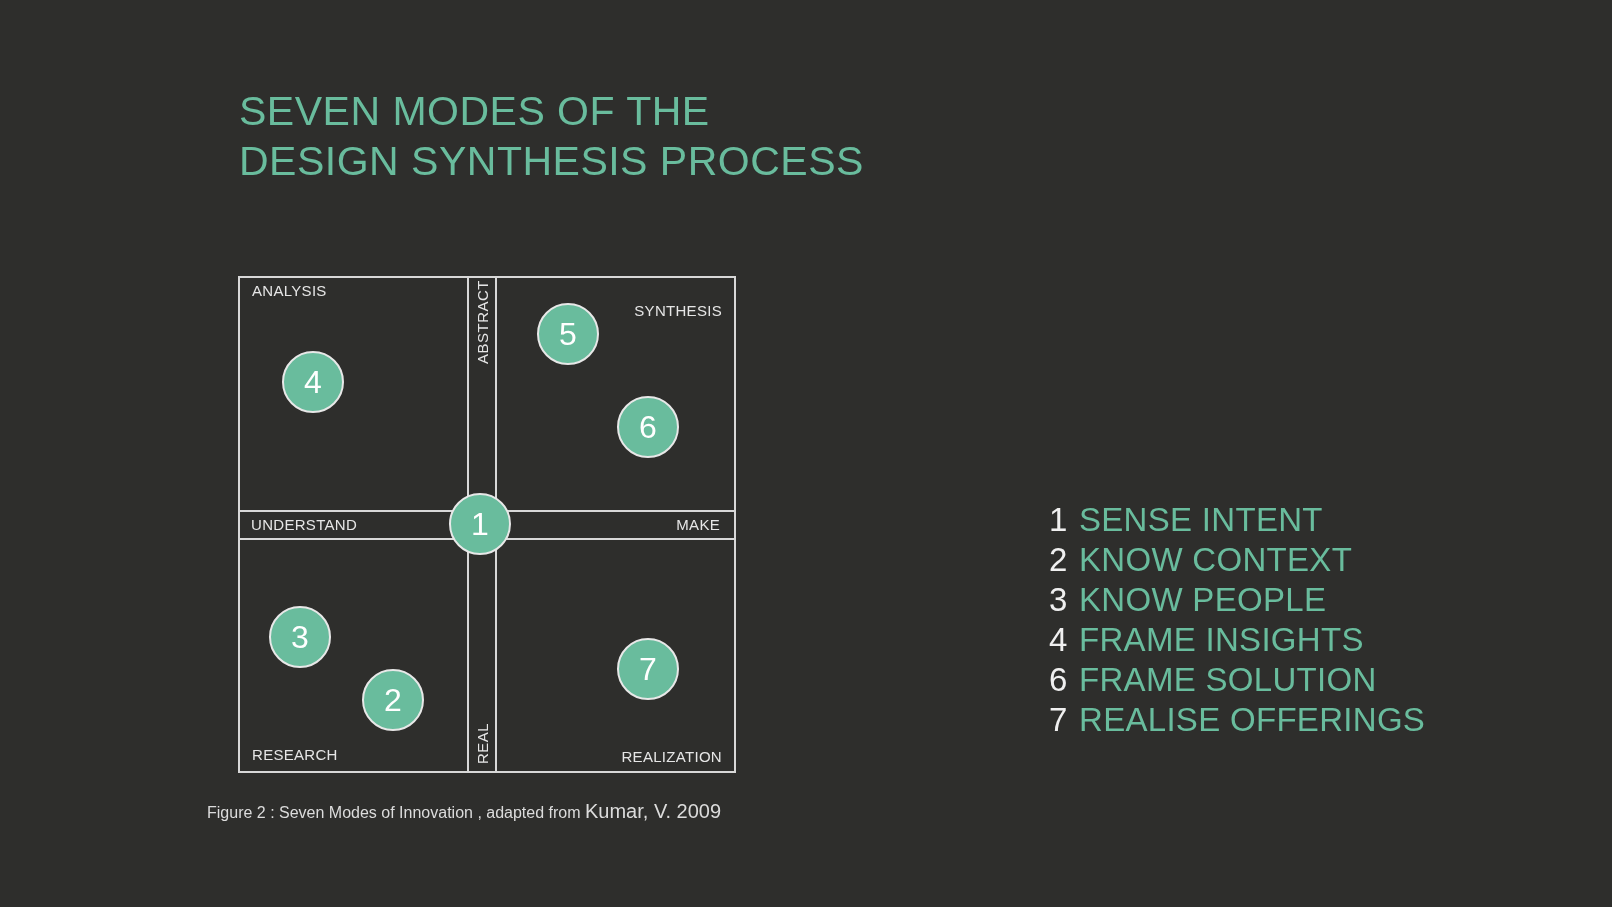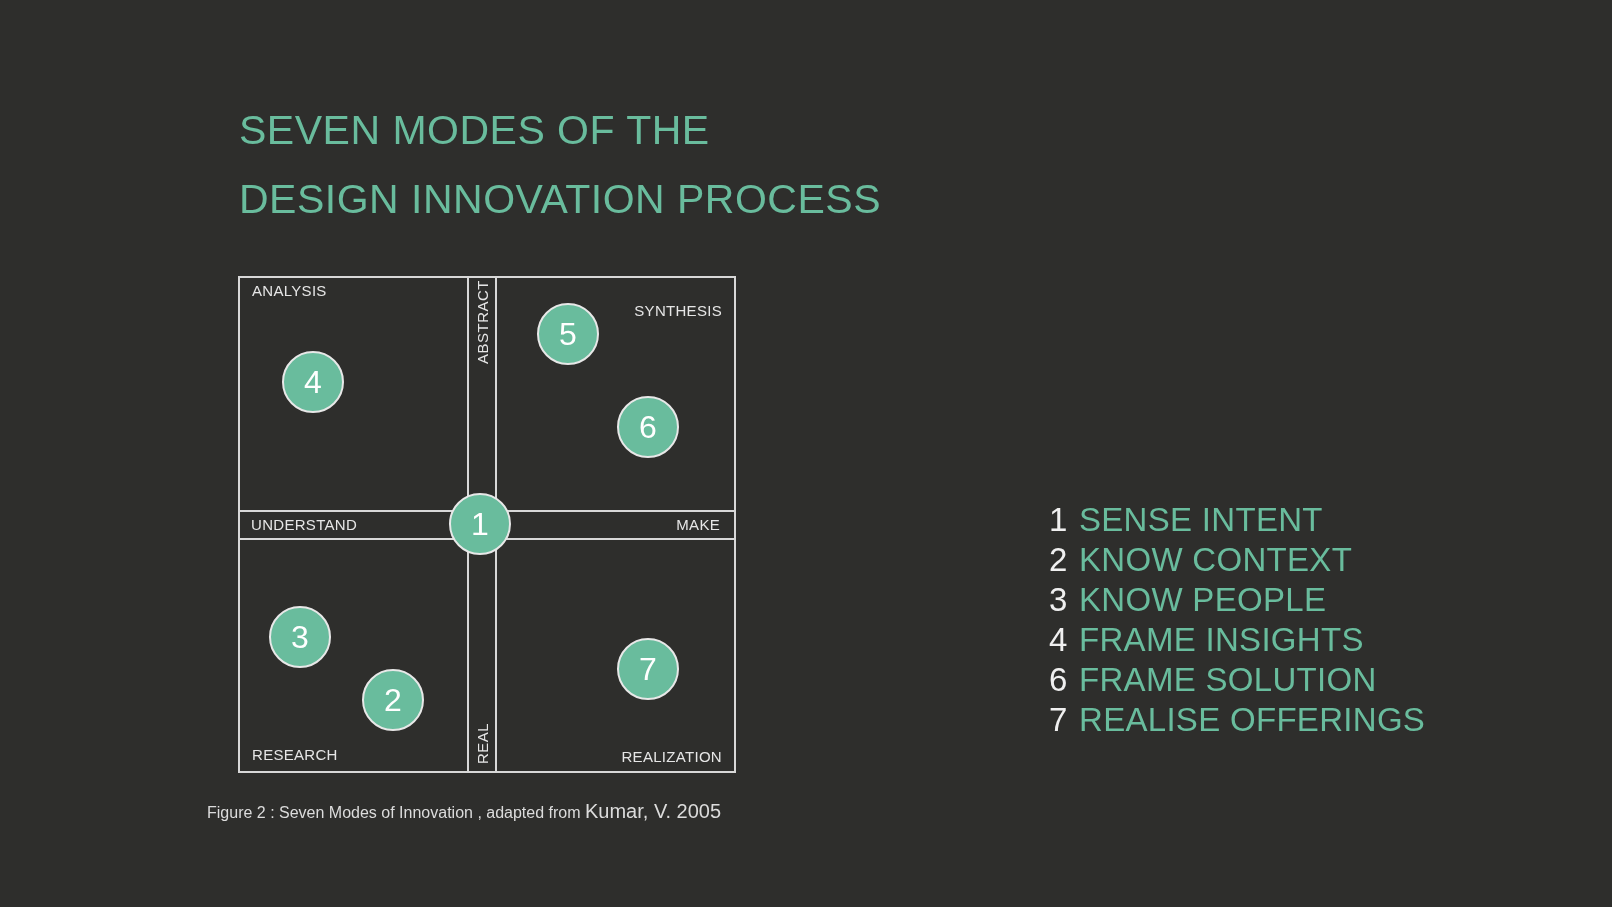--- a/index.html
+++ b/index.html
@@ -6,21 +6,21 @@
   body {
     width:1612px; height:907px; overflow:hidden; position:relative;
     background:#2e2e2c;
     font-family:"Liberation Sans", "DejaVu Sans", sans-serif;
   }
   .title {
     position:absolute; left:239px; top:86px;
     color:#69bc9d; font-size:41px; line-height:50px;
     font-weight:normal; letter-spacing:0.5px; margin:0;
   }
-  .title span { display:block;margin-top:19px; }
+  .title span { display:block; }
   .grid { position:absolute; left:238px; top:276px; width:498px; height:355px; }
   .box { position:absolute; border:2px solid #d8d8d8; box-sizing:border-box; }
   .quad-label {
     position:absolute; color:#e6e6e6; font-size:15px; letter-spacing:0.3px;
   }
   .band-label {
     position:absolute; color:#e6e6e6; font-size:15px; letter-spacing:0.3px;
   }
   .vlabel {
     position:absolute; color:#e6e6e6; font-size:15px; letter-spacing:0.5px;
@@ -41,21 +41,21 @@
     font-size:33px; line-height:40px; white-space:nowrap; letter-spacing:0.3px;
   }
   .legend-item .num { color:#f0f0f0; display:inline-block; width:30px; }
   .legend-item .label { color:#69bc9d; }
 </style>
 </head>
 <body>
 
 <h1 class="title">
   <span>SEVEN MODES OF THE</span>
-  <span>DESIGN INNOVATION PROCESS</span>
+  <span>DESIGN SYNTHESIS PROCESS</span>
 </h1>
 
 <div class="grid">
 
   <div class="box" style="left:0;top:0;width:498px;height:497px;"></div>
 
   <div class="box" style="left:229px;top:0;width:30px;height:497px;"></div>
 
   <div class="box" style="left:0;top:234px;width:498px;height:30px;"></div>
 
@@ -72,21 +72,21 @@
   <div class="node" style="left:211px;top:217px;">1</div>
   <div class="node" style="left:124px;top:393px;">2</div>
   <div class="node" style="left:31px;top:330px;">3</div>
   <div class="node" style="left:44px;top:75px;">4</div>
   <div class="node" style="left:299px;top:27px;">5</div>
   <div class="node" style="left:379px;top:120px;">6</div>
   <div class="node" style="left:379px;top:362px;">7</div>
 </div>
 
 <div class="caption">
-  <span>Figure 2 : Seven Modes of Innovation , adapted from </span><span class="cite">Kumar, V. 2005</span>
+  <span>Figure 2 : Seven Modes of Innovation , adapted from </span><span class="cite">Kumar, V. 2009</span>
 </div>
 
 <div class="legend">
   <div class="legend-item"><span class="num">1</span><span class="label">SENSE INTENT</span></div>
   <div class="legend-item"><span class="num">2</span><span class="label">KNOW CONTEXT</span></div>
   <div class="legend-item"><span class="num">3</span><span class="label">KNOW PEOPLE</span></div>
   <div class="legend-item"><span class="num">4</span><span class="label">FRAME INSIGHTS</span></div>
   <div class="legend-item"><span class="num">6</span><span class="label">FRAME SOLUTION</span></div>
   <div class="legend-item"><span class="num">7</span><span class="label">REALISE OFFERINGS</span></div>
 </div>

